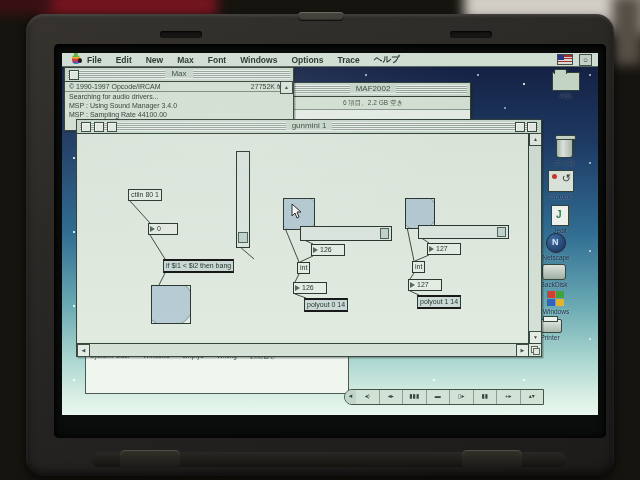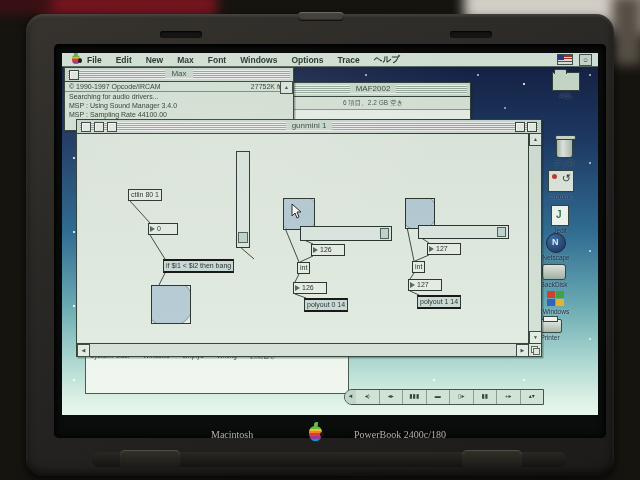--- a/index.html
+++ b/index.html
@@ -131,25 +131,20 @@
   <div class="bg-blur" style="left:464px;top:-12px;width:180px;height:46px;background:#d2cdc5;"></div>
   <div class="bg-blur" style="left:612px;top:-5px;width:30px;height:70px;background:#564f46;"></div>
   <div class="bg-blur" style="left:-8px;top:-6px;width:60px;height:20px;background:#3c1014;"></div>
 
   <div id="laptop">
     <div id="latch"></div>
     <div class="bezel-slot" style="left:134px;top:17px;"></div>
     <div class="bezel-slot" style="left:424px;top:17px;"></div>
     <div id="screen-recess"></div>
 
-    <div id="brand-row">
-      <span class="abs" style="left:185px;top:3px;">Macintosh</span>
-      <span class="apple abs" style="left:283px;top:0px;width:13px;height:15px;"></span>
-      <span class="abs" style="left:328px;top:3px;">PowerBook 2400c/180</span>
-    </div>
     <div id="hinge"></div>
     <div class="hinge-bump" style="left:94px;"></div>
     <div class="hinge-bump" style="left:436px;"></div>
 
     <div id="screen">
       <div id="desktop"></div>
 
       <div id="menubar">
         <span class="mini-apple apple"></span>
         <span class="mi">File</span>

